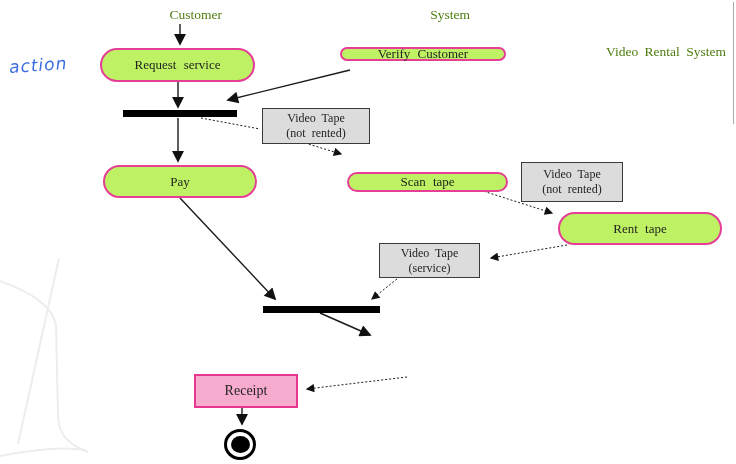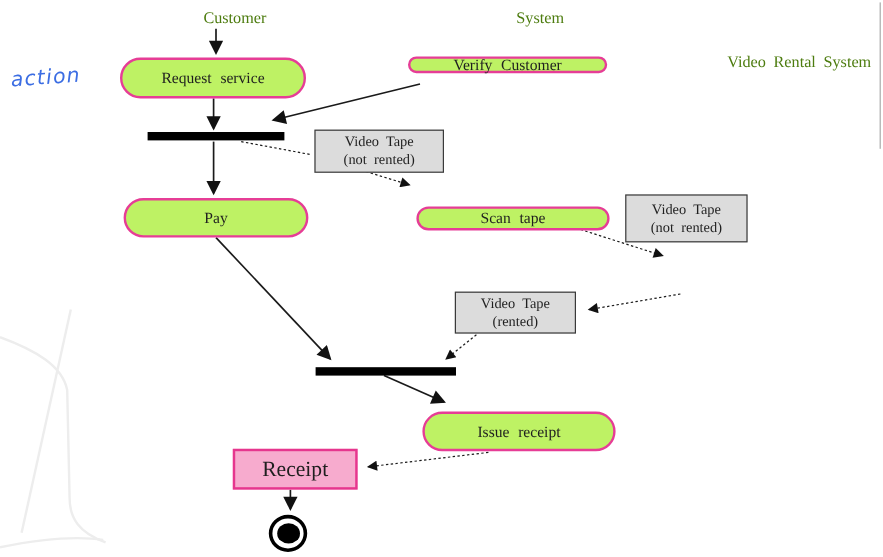--- a/index.html
+++ b/index.html
@@ -23,21 +23,21 @@
     position:absolute;z-index:3;
     background:#dcdcdc;border:1.6px solid #3a3a3a;
     display:flex;flex-direction:column;align-items:center;justify-content:center;
     font-size:12px;line-height:15px;word-spacing:3px;box-sizing:border-box;
     text-align:center;
   }
   .receipt-box{
     position:absolute;z-index:3;
     background:#f7abce;border:2.4px solid #e6368e;
     display:flex;align-items:center;justify-content:center;
-    font-size:18px;box-sizing:border-box;
+    font-size:14px;box-sizing:border-box;
   }
   .syncbar{position:absolute;z-index:3;background:#000000;}
   .final-state{
     position:absolute;z-index:3;left:224px;top:429px;width:32px;height:31px;
     border:3px solid #000;border-radius:50%;box-sizing:border-box;
     display:flex;align-items:center;justify-content:center;background:#fff;
   }
   .final-state .dot{width:19px;height:17px;border-radius:50%;background:#000;}
   .annotation{
     position:absolute;left:9px;top:55px;z-index:3;
@@ -97,38 +97,38 @@
   </div>
   <div class="activity" style="left:340px;top:47px;width:166px;height:14px;">
     <span>Verify Customer</span>
   </div>
   <div class="activity" style="left:103px;top:165px;width:154px;height:33px;text-align:center;">
     <span>Pay</span>
   </div>
   <div class="activity" style="left:347px;top:148px;width:161px;height:20px;margin-top:24px;">
     <span>Scan tape</span>
   </div>
-  <div class="activity" style="left:352px;top:343px;width:161px;height:33px;">
-    <span>Issue receipt</span>
+  <div class="activity" style="left:558px;top:212px;width:164px;height:33px;">
+    <span>Rent tape</span>
   </div>
 
   <div class="syncbar" style="left:123px;top:110px;width:114px;height:7px;"></div>
   <div class="syncbar" style="left:263px;top:306px;width:117px;height:7px;"></div>
 
   <div class="objbox" style="left:262px;top:108px;width:108px;height:36px;">
     <span>Video Tape</span>
     <span>(not rented)</span>
   </div>
   <div class="objbox" style="left:521px;top:162px;width:102px;height:40px;">
     <span>Video Tape</span>
     <span>(not rented)</span>
   </div>
   <div class="objbox" style="left:379px;top:243px;width:101px;height:35px;">
     <span>Video Tape</span>
-    <span>(rented)</span>
+    <span>(service)</span>
   </div>
   <div class="receipt-box" style="left:194px;top:374px;width:104px;height:34px;">
     <span>Receipt</span>
   </div>
 
   <div class="final-state">
     <div class="dot"></div>
   </div>
 
 </div>

